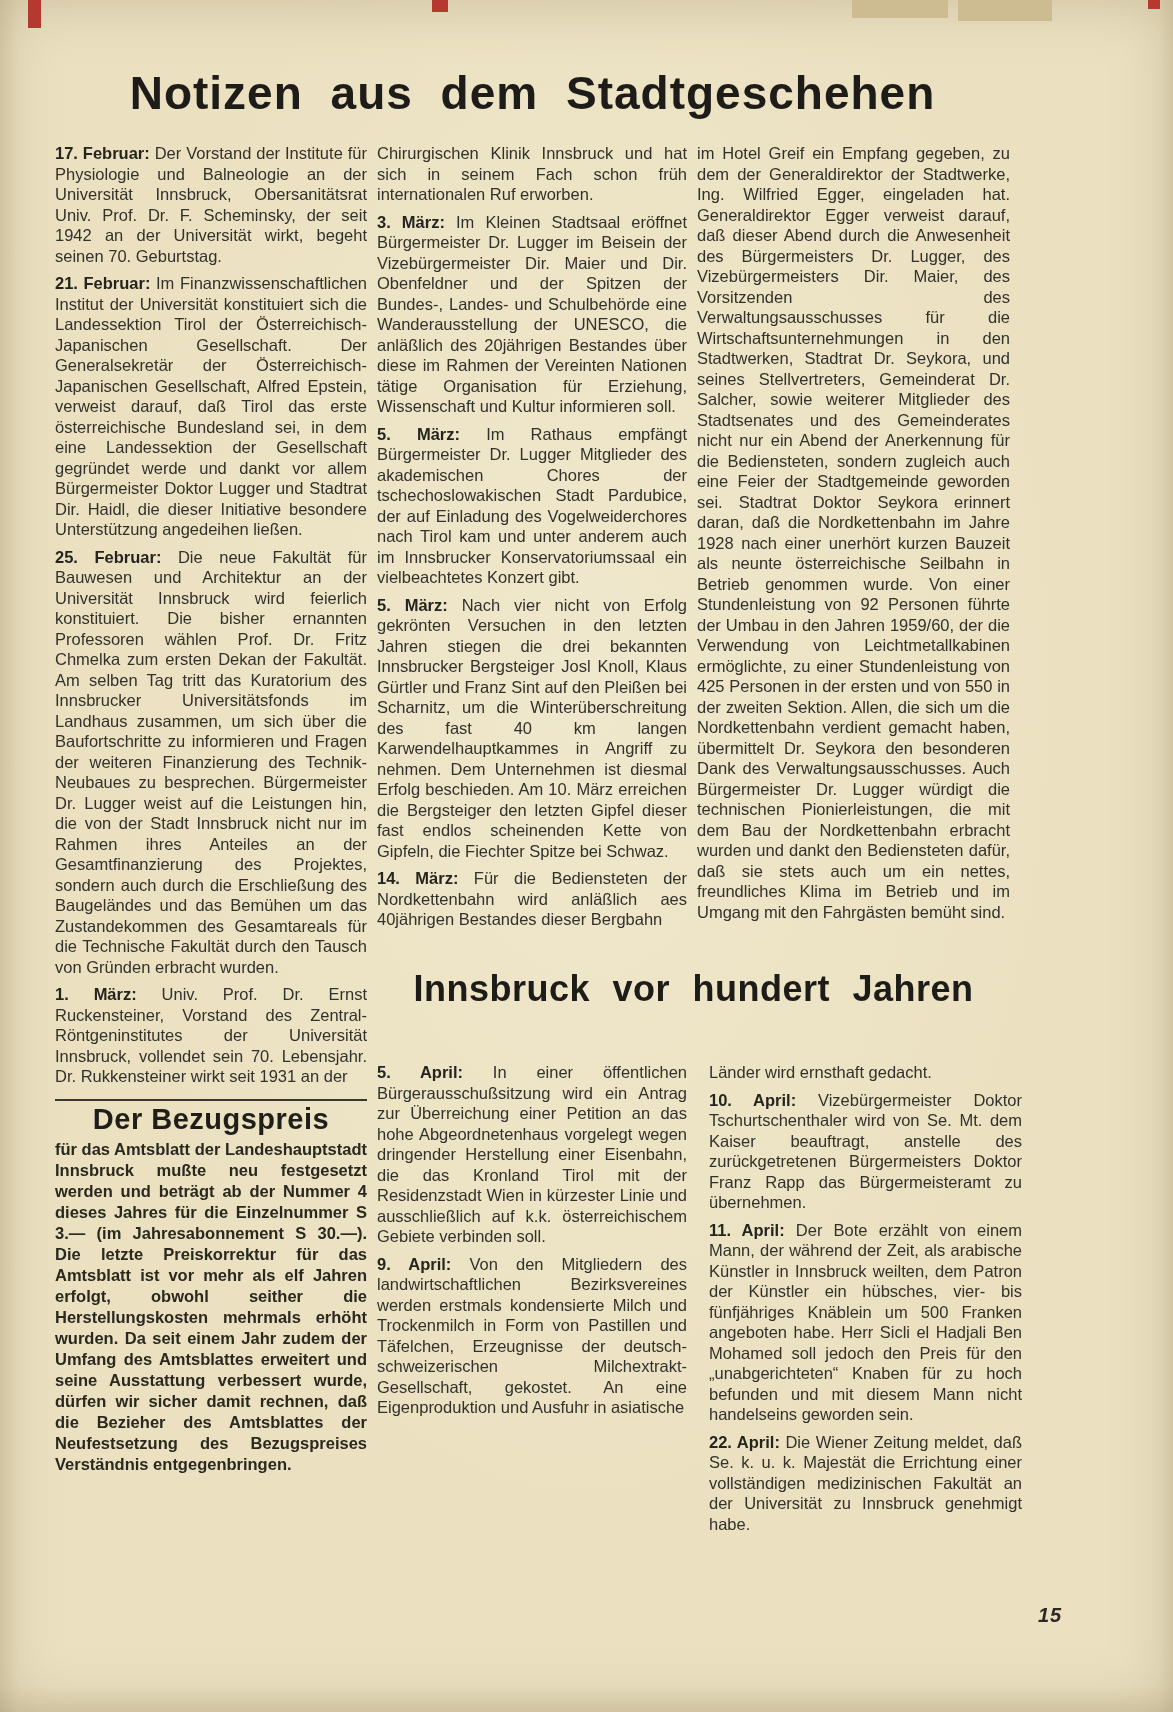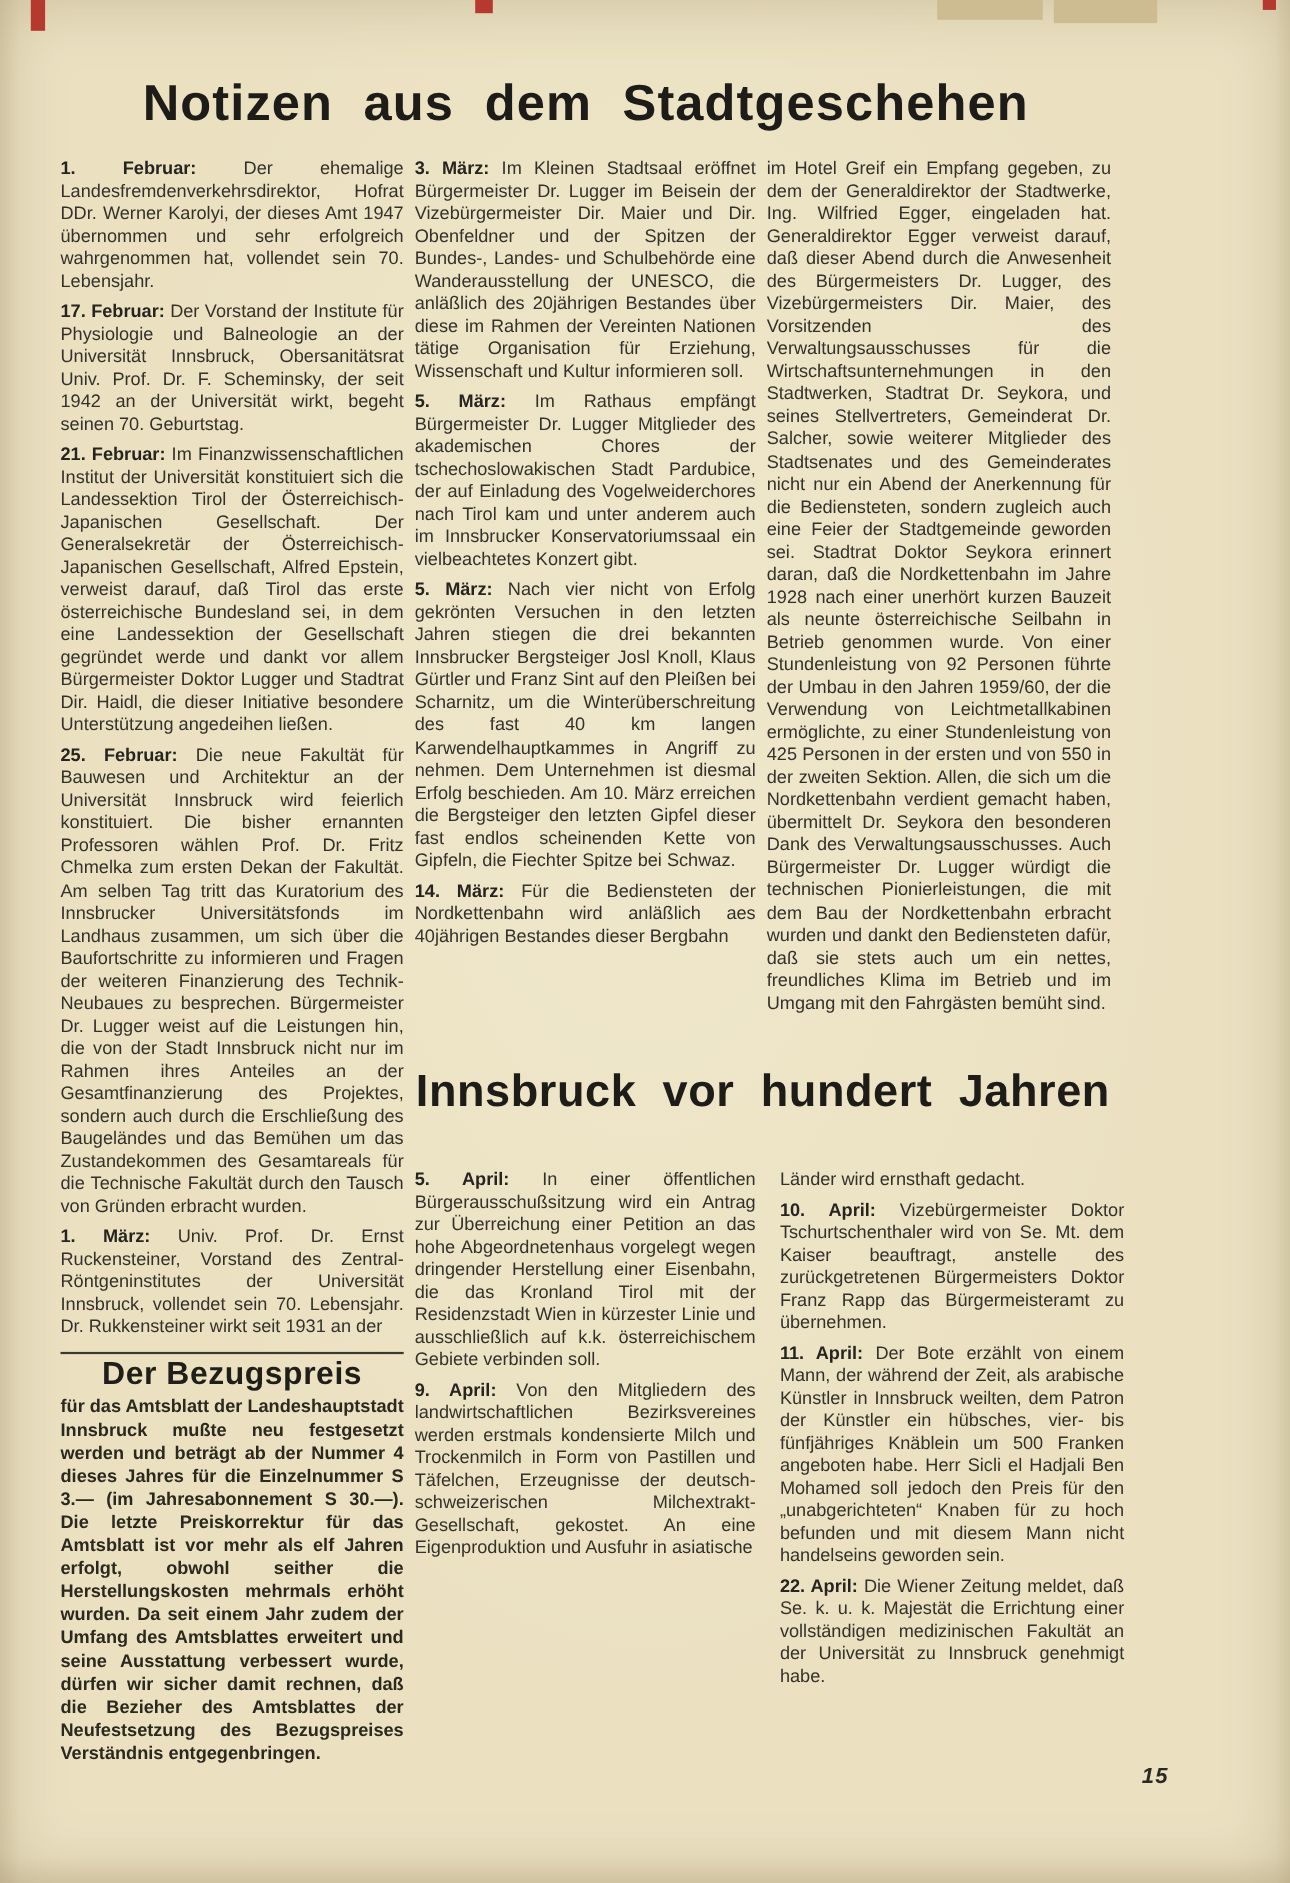--- a/index.html
+++ b/index.html
@@ -44,21 +44,21 @@
     margin:6px 0 10px 0;text-align:center;
     font-size:29px;font-weight:700;color:#201e19;letter-spacing:.5px;
   }
   .bezug-text{
     margin:0;font-weight:700;font-size:16.5px;line-height:21px;
     text-align:justify;color:#2a281f;
     hyphens:auto;-webkit-hyphens:auto;
   }
   h2.section-title{
     position:absolute;left:377px;top:968px;width:633px;margin:0;
-    text-align:center;font-size:41px;font-weight:700;color:#1d1c18;
+    text-align:center;font-size:36px;font-weight:700;color:#1d1c18;
     letter-spacing:.5px;word-spacing:12px;
   }
   #colA{left:377px;top:1062px;width:310px;}
   #colB{left:709px;top:1062px;width:313px;}
   .page-number{
     position:absolute;left:1038px;top:1604px;
     font-size:20px;font-weight:700;color:#2a2922;letter-spacing:1px;font-style:italic;
   }
 </style>
 </head>
@@ -69,33 +69,33 @@
   <div class="scan-mark mark-red" style="left:28px;top:0;width:13px;height:28px;"></div>
   <div class="scan-mark mark-red" style="left:432px;top:0;width:16px;height:12px;"></div>
   <div class="scan-mark mark-tan" style="left:852px;top:0;width:96px;height:18px;"></div>
   <div class="scan-mark mark-tan" style="left:958px;top:0;width:94px;height:21px;"></div>
   <div class="scan-mark mark-red" style="left:1148px;top:0;width:12px;height:9px;"></div>
 
   <h1 class="title">Notizen aus dem Stadtgeschehen</h1>
 
   <div class="col" id="col1">
     <div>
-        <p class="entry"><b class="date">1. Februar: </b>Der ehemalige Landesfremdenverkehrsdirektor, Hofrat DDr. Werner Karolyi, der dieses Amt 1947 übernommen und sehr erfolgreich wahrgenommen hat, vollendet sein 70. Lebensjahr.</p>
         <p class="entry"><b class="date">17. Februar: </b>Der Vorstand der Institute für Physiologie und Balneologie an der Universität Innsbruck, Obersanitätsrat Univ. Prof. Dr. F. Scheminsky, der seit 1942 an der Universität wirkt, begeht seinen 70. Geburtstag.</p>
         <p class="entry"><b class="date">21. Februar: </b>Im Finanzwissenschaftlichen Institut der Universität konstituiert sich die Landessektion Tirol der Österreichisch-Japanischen Gesellschaft. Der Generalsekretär der Österreichisch-Japanischen Gesellschaft, Alfred Epstein, verweist darauf, daß Tirol das erste österreichische Bundesland sei, in dem eine Landessektion der Gesellschaft gegründet werde und dankt vor allem Bürgermeister Doktor Lugger und Stadtrat Dir. Haidl, die dieser Initiative besondere Unterstützung angedeihen ließen.</p>
         <p class="entry"><b class="date">25. Februar: </b>Die neue Fakultät für Bauwesen und Architektur an der Universität Innsbruck wird feierlich konstituiert. Die bisher ernannten Professoren wählen Prof. Dr. Fritz Chmelka zum ersten Dekan der Fakultät. Am selben Tag tritt das Kuratorium des Innsbrucker Universitätsfonds im Landhaus zusammen, um sich über die Baufortschritte zu informieren und Fragen der weiteren Finanzierung des Technik-Neubaues zu besprechen. Bürgermeister Dr. Lugger weist auf die Leistungen hin, die von der Stadt Innsbruck nicht nur im Rahmen ihres Anteiles an der Gesamtfinanzierung des Projektes, sondern auch durch die Erschließung des Baugeländes und das Bemühen um das Zustandekommen des Gesamtareals für die Technische Fakultät durch den Tausch von Gründen erbracht wurden.</p>
         <p class="entry"><b class="date">1. März: </b>Univ. Prof. Dr. Ernst Ruckensteiner, Vorstand des Zentral-Röntgeninstitutes der Universität Innsbruck, vollendet sein 70. Lebensjahr. Dr. Rukkensteiner wirkt seit 1931 an der</p>
       </div>
     <hr class="rule">
     <div class="bezug-heading">Der Bezugspreis</div>
     <p class="bezug-text">für das Amtsblatt der Landeshauptstadt Innsbruck mußte neu festgesetzt werden und beträgt ab der Nummer 4 dieses Jahres für die Einzelnummer S 3.— (im Jahresabonnement S 30.—). Die letzte Preiskorrektur für das Amtsblatt ist vor mehr als elf Jahren erfolgt, obwohl seither die Herstellungskosten mehrmals erhöht wurden. Da seit einem Jahr zudem der Umfang des Amtsblattes erweitert und seine Ausstattung verbessert wurde, dürfen wir sicher damit rechnen, daß die Bezieher des Amtsblattes der Neufestsetzung des Bezugspreises Verständnis entgegenbringen.</p>
   </div>
 
   <div class="col" id="col2">
     <div>
+        <p class="entry">Chirurgischen Klinik Innsbruck und hat sich in seinem Fach schon früh internationalen Ruf erworben.</p>
         <p class="entry"><b class="date">3. März: </b>Im Kleinen Stadtsaal eröffnet Bürgermeister Dr. Lugger im Beisein der Vizebürgermeister Dir. Maier und Dir. Obenfeldner und der Spitzen der Bundes-, Landes- und Schulbehörde eine Wanderausstellung der UNESCO, die anläßlich des 20jährigen Bestandes über diese im Rahmen der Vereinten Nationen tätige Organisation für Erziehung, Wissenschaft und Kultur informieren soll.</p>
         <p class="entry"><b class="date">5. März: </b>Im Rathaus empfängt Bürgermeister Dr. Lugger Mitglieder des akademischen Chores der tschechoslowakischen Stadt Pardubice, der auf Einladung des Vogelweiderchores nach Tirol kam und unter anderem auch im Innsbrucker Konservatoriumssaal ein vielbeachtetes Konzert gibt.</p>
         <p class="entry"><b class="date">5. März: </b>Nach vier nicht von Erfolg gekrönten Versuchen in den letzten Jahren stiegen die drei bekannten Innsbrucker Bergsteiger Josl Knoll, Klaus Gürtler und Franz Sint auf den Pleißen bei Scharnitz, um die Winterüberschreitung des fast 40 km langen Karwendelhauptkammes in Angriff zu nehmen. Dem Unternehmen ist diesmal Erfolg beschieden. Am 10. März erreichen die Bergsteiger den letzten Gipfel dieser fast endlos scheinenden Kette von Gipfeln, die Fiechter Spitze bei Schwaz.</p>
         <p class="entry"><b class="date">14. März: </b>Für die Bediensteten der Nordkettenbahn wird anläßlich aes 40jährigen Bestandes dieser Bergbahn</p>
       </div>
   </div>
 
   <div class="col" id="col3">
     <div>
         <p class="entry">im Hotel Greif ein Empfang gegeben, zu dem der Generaldirektor der Stadtwerke, Ing. Wilfried Egger, eingeladen hat. Generaldirektor Egger verweist darauf, daß dieser Abend durch die Anwesenheit des Bürgermeisters Dr. Lugger, des Vizebürgermeisters Dir. Maier, des Vorsitzenden des Verwaltungsausschusses für die Wirtschaftsunternehmungen in den Stadtwerken, Stadtrat Dr. Seykora, und seines Stellvertreters, Gemeinderat Dr. Salcher, sowie weiterer Mitglieder des Stadtsenates und des Gemeinderates nicht nur ein Abend der Anerkennung für die Bediensteten, sondern zugleich auch eine Feier der Stadtgemeinde geworden sei. Stadtrat Doktor Seykora erinnert daran, daß die Nordkettenbahn im Jahre 1928 nach einer unerhört kurzen Bauzeit als neunte österreichische Seilbahn in Betrieb genommen wurde. Von einer Stundenleistung von 92 Personen führte der Umbau in den Jahren 1959/60, der die Verwendung von Leichtmetallkabinen ermöglichte, zu einer Stundenleistung von 425 Personen in der ersten und von 550 in der zweiten Sektion. Allen, die sich um die Nordkettenbahn verdient gemacht haben, übermittelt Dr. Seykora den besonderen Dank des Verwaltungsausschusses. Auch Bürgermeister Dr. Lugger würdigt die technischen Pionierleistungen, die mit dem Bau der Nordkettenbahn erbracht wurden und dankt den Bediensteten dafür, daß sie stets auch um ein nettes, freundliches Klima im Betrieb und im Umgang mit den Fahrgästen bemüht sind.</p>

